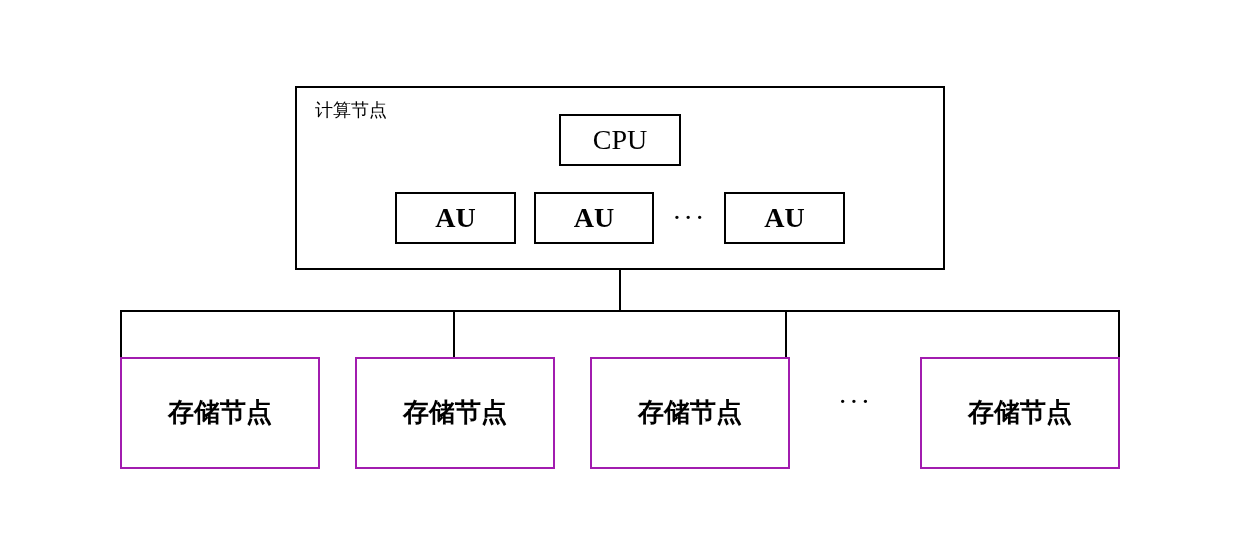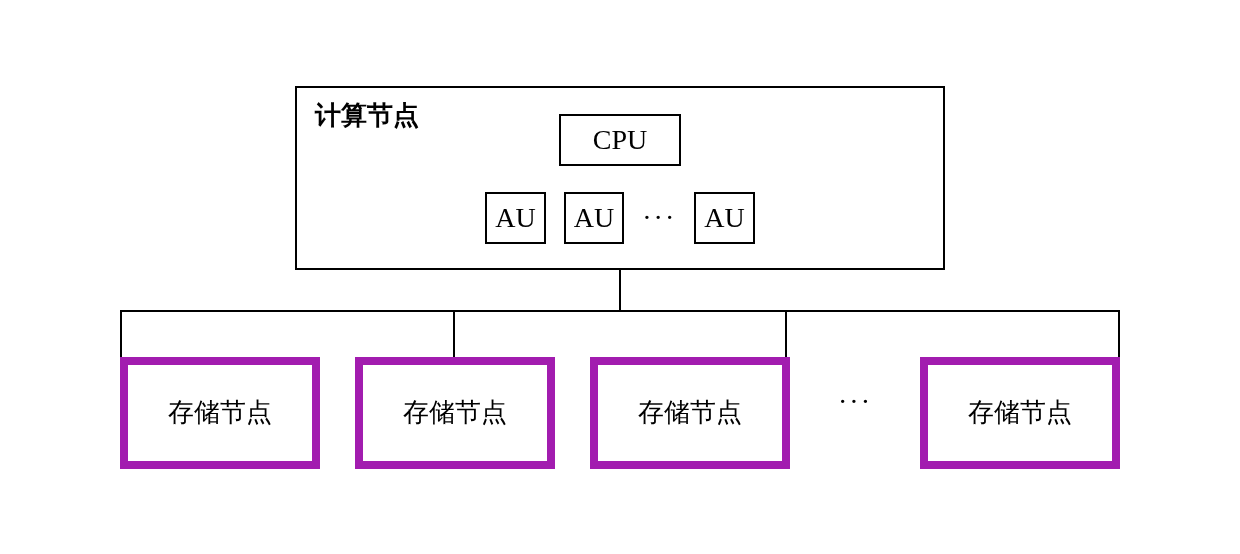--- a/index.html
+++ b/index.html
@@ -33,22 +33,22 @@
       display: flex;
       flex-direction: column;
       align-items: center;
       position: relative;
     }
 
     .compute-node-label {
       position: absolute;
       top: 10px;
       left: 18px;
-      font-size: 26px;
-      font-weight: bold;
+      font-size: 18px;
+      font-weight: normal;
     }
 
     .cpu-box {
       border: 2px solid #000;
       padding: 8px 32px;
       font-size: 28px;
       margin-top: 8px;
       margin-bottom: 18px;
       font-weight: normal;
       align-self: center;
@@ -57,23 +57,23 @@
     .au-row {
       display: flex;
       flex-direction: row;
       align-items: center;
       gap: 18px;
       margin-top: 8px;
     }
 
     .au-box {
       border: 2px solid #000;
-      padding: 8px 8px;
+      padding: 8px 38px;
       font-size: 28px;
-      font-weight: normal;
+      font-weight: bold;
     }
 
     .dots {
       font-size: 28px;
       font-weight: normal;
       letter-spacing: 2px;
     }
 
     
     .connector-area {
@@ -126,28 +126,28 @@
     .storage-row {
       width: 1000px;
       display: flex;
       flex-direction: row;
       justify-content: space-between;
       align-items: flex-start;
       margin-top: 0;
     }
 
     .storage-node {
-      border: 8px solid #a21caf;
+      border: 2px solid #a21caf;
       width: 200px;
       height: 112px;
       display: flex;
       align-items: center;
       justify-content: center;
       font-size: 26px;
-      font-weight: normal;
+      font-weight: bold;
     }
 
     .storage-dots {
       font-size: 28px;
       display: flex;
       align-items: center;
       justify-content: center;
       width: 60px;
       height: 90px;
       letter-spacing: 2px;

